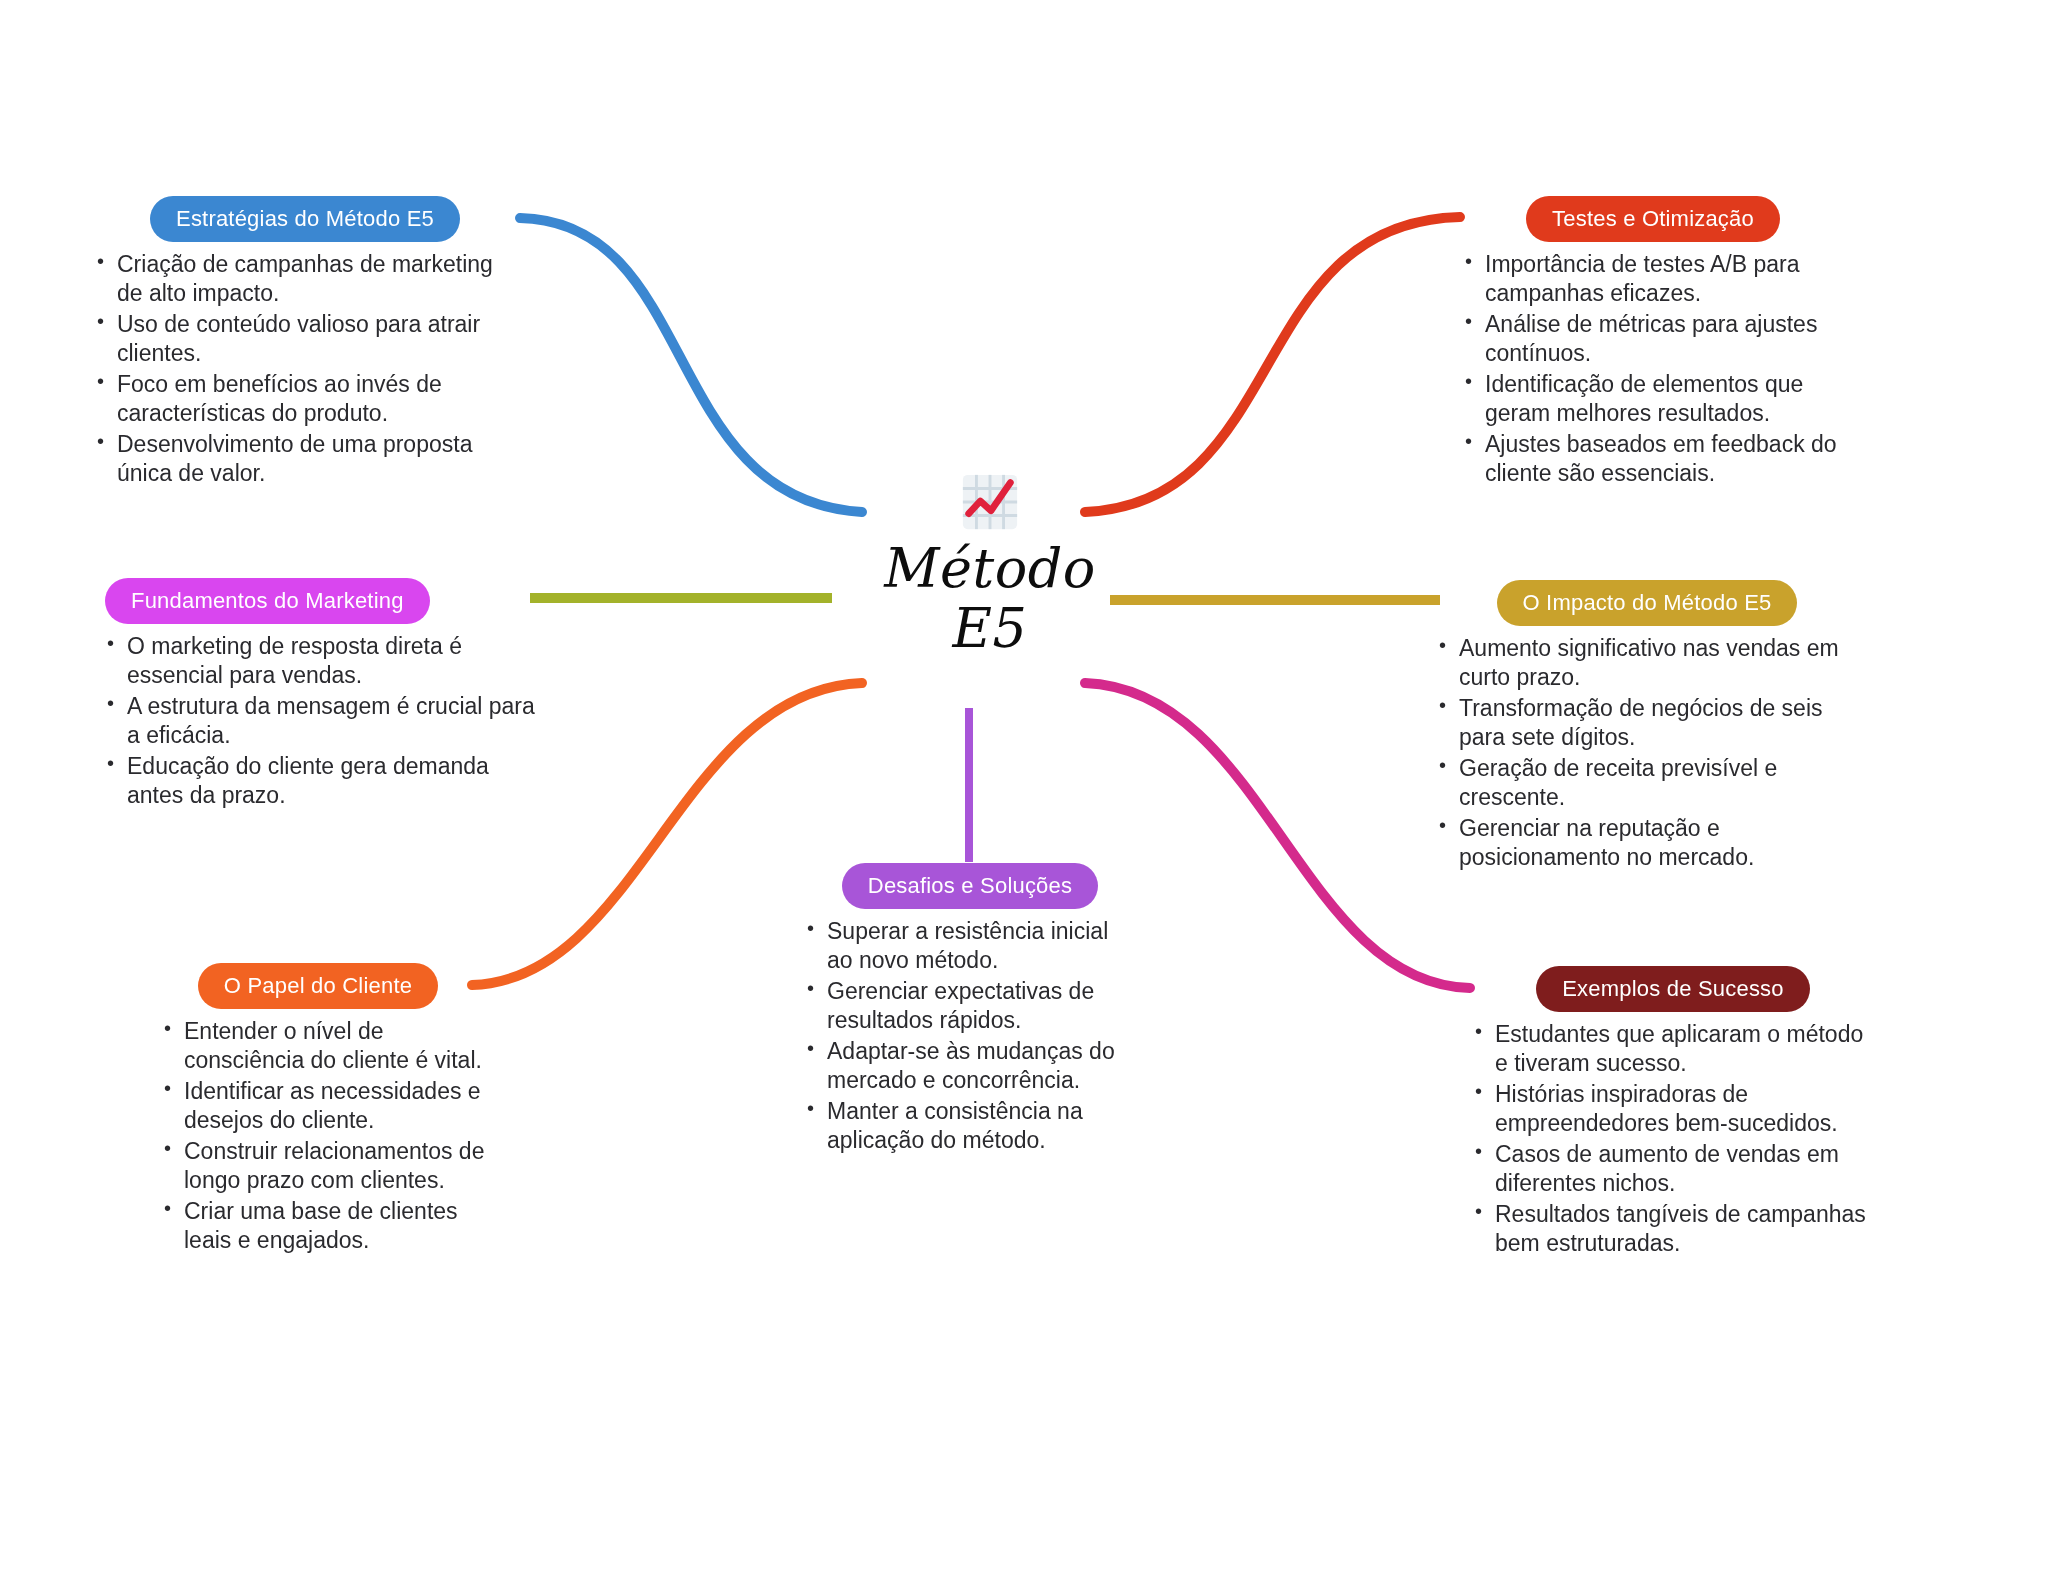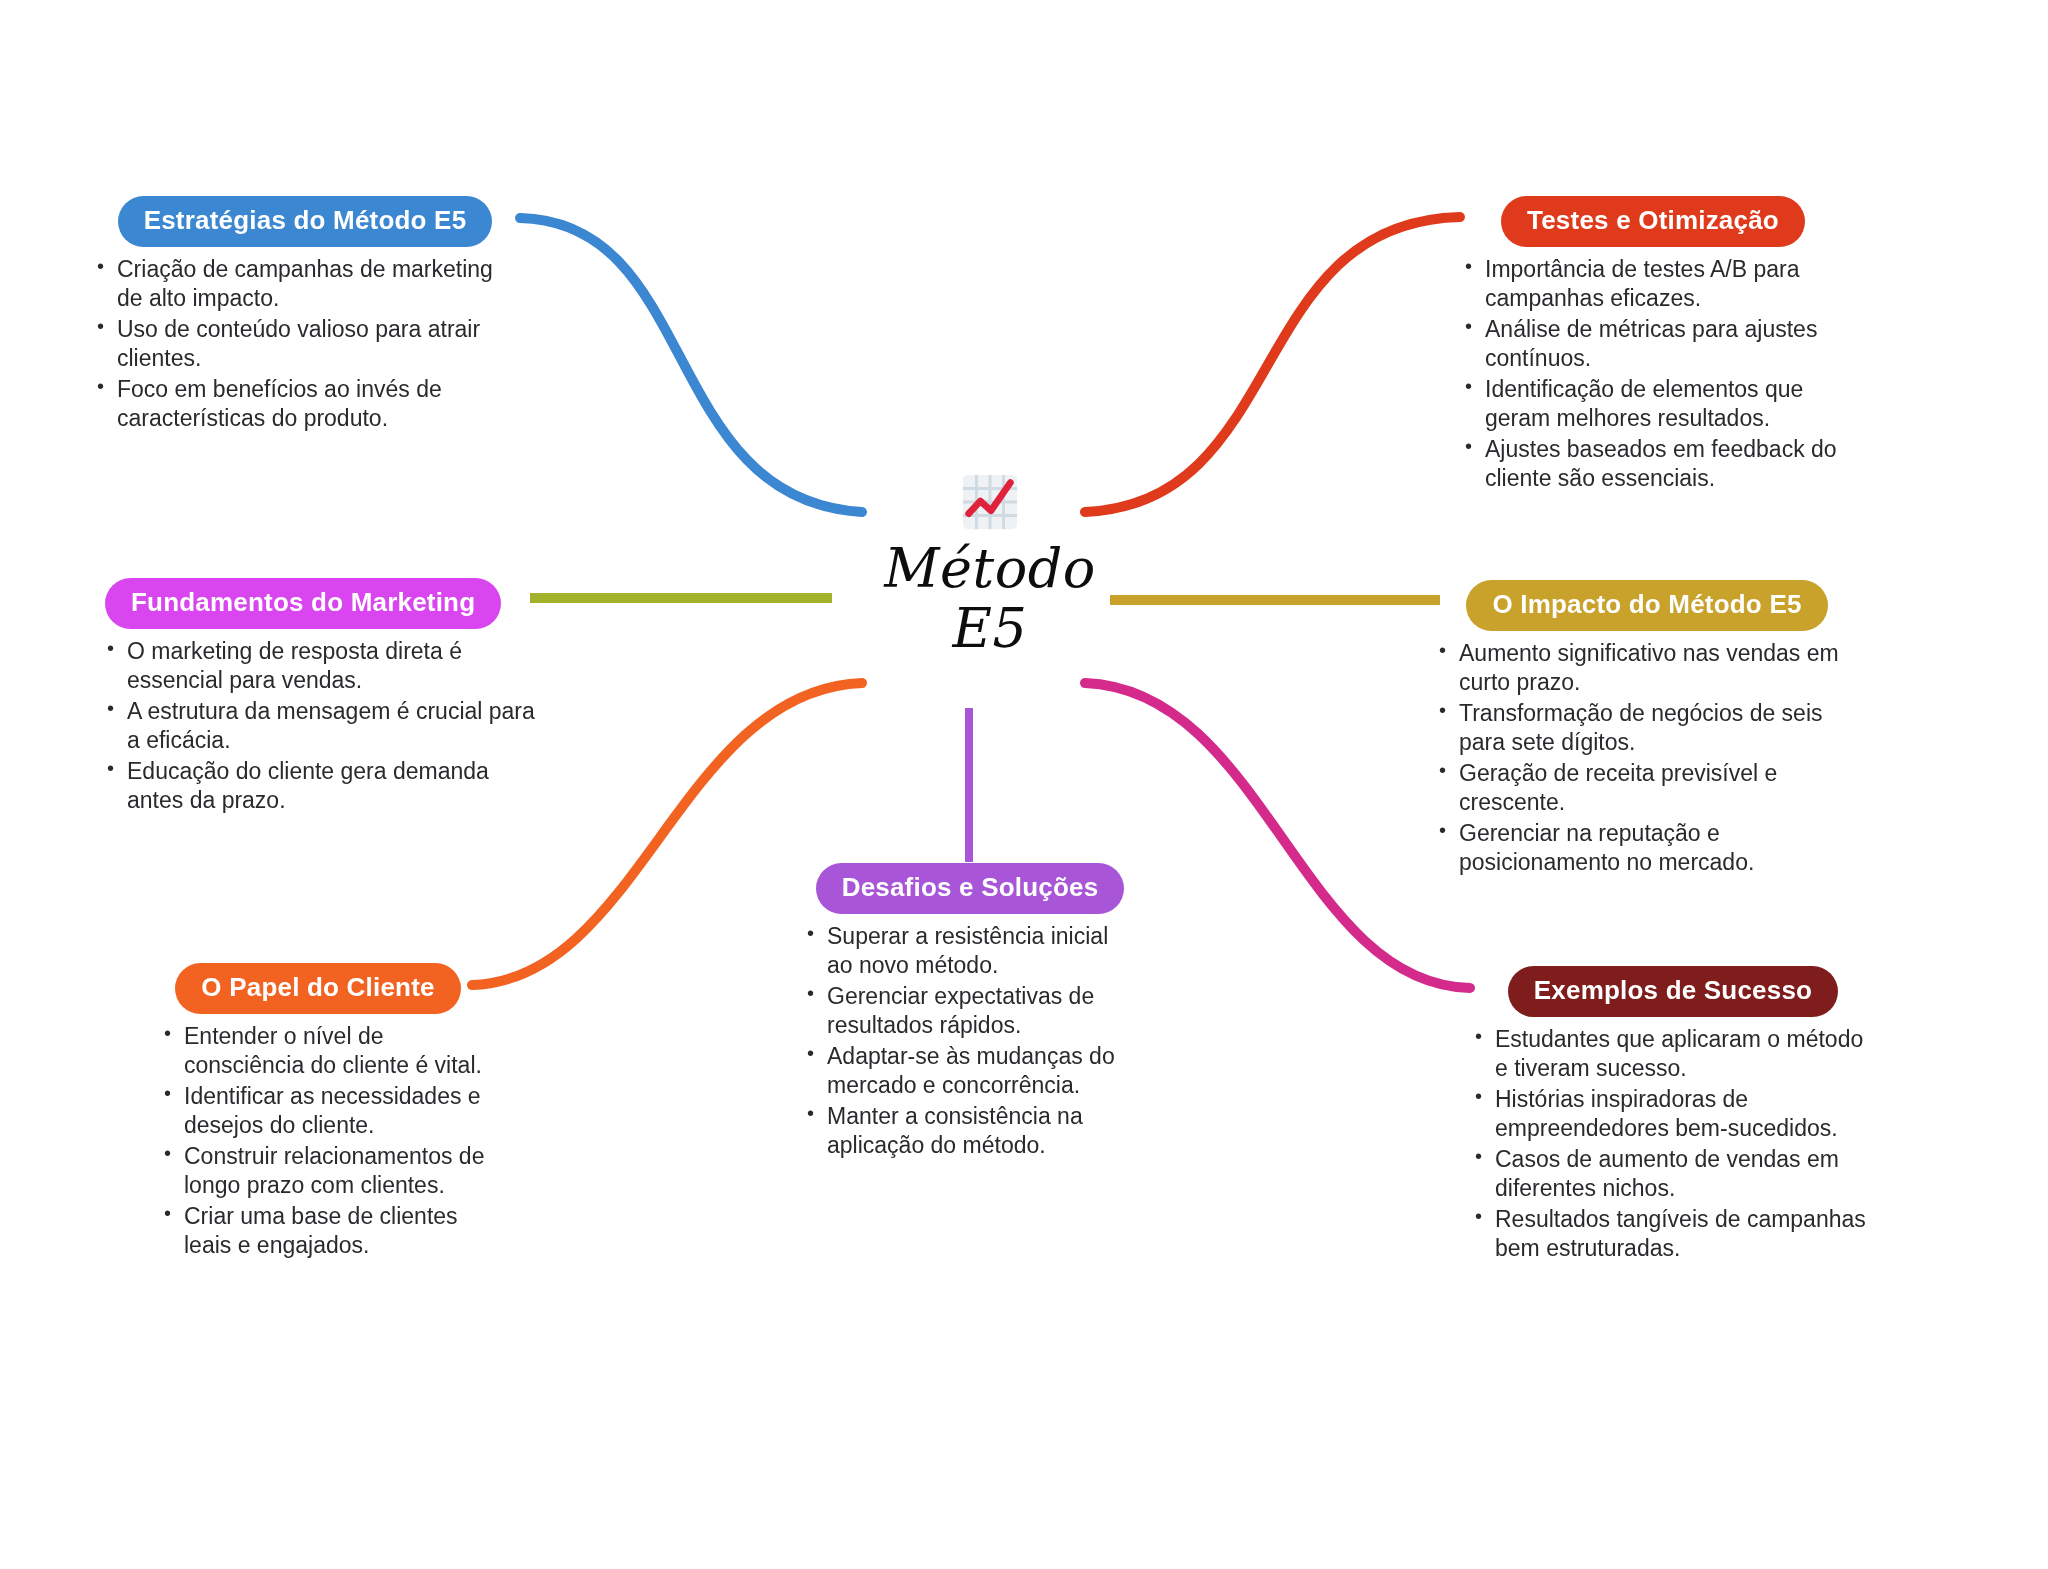--- a/index.html
+++ b/index.html
@@ -59,22 +59,22 @@
     white-space: pre-line;
   }
   
   .branch {
     position: absolute;
   }
   .branch-pill {
     display: inline-block;
     border-radius: 28px;
     color: #ffffff;
-    font-size: 26px;
-    font-weight: 700;
+    font-size: 22px;
+    font-weight: 400;
     letter-spacing: 0.2px;
     padding: 10px 26px 11px 26px;
     white-space: nowrap;
     line-height: 1.15;
   }
   .branch-list {
     list-style: none;
     margin: 8px 0 0 0;
     padding: 0;
   }
@@ -141,20 +141,21 @@
   </div>
 
   <div class="branch" style="left:95px; top:196px; width:420px;">
     <div class="pill-wrap pill-center">
       <span class="branch-pill" style="background:#3b87d1;">Estratégias do Método E5</span>
     </div>
     <ul class="branch-list">
       <li>Criação de campanhas de marketing de alto impacto.</li>
       <li>Uso de conteúdo valioso para atrair clientes.</li>
       <li>Foco em benefícios ao invés de características do produto.</li>
+      <li>Desenvolvimento de uma proposta única de valor.</li>
     </ul>
   </div>
 
   <div class="branch" style="left:1463px; top:196px; width:380px;">
     <div class="pill-wrap pill-center">
       <span class="branch-pill" style="background:#e03a1c;">Testes e Otimização</span>
     </div>
     <ul class="branch-list">
       <li>Importância de testes A/B para campanhas eficazes.</li>
       <li>Análise de métricas para ajustes contínuos.</li>

